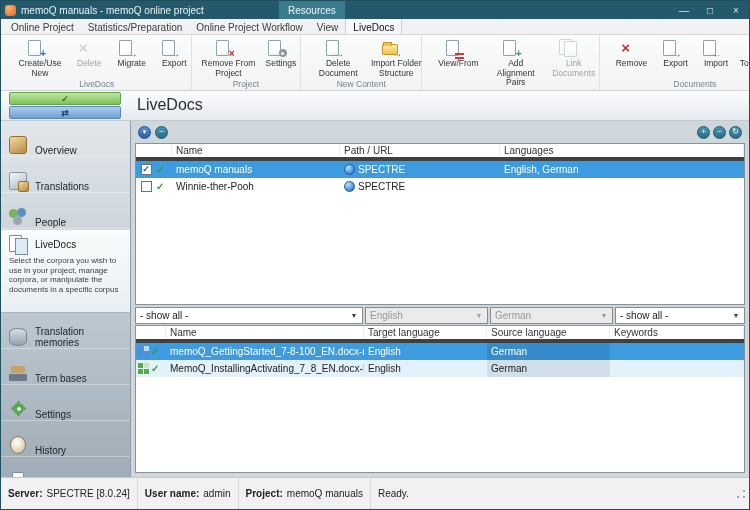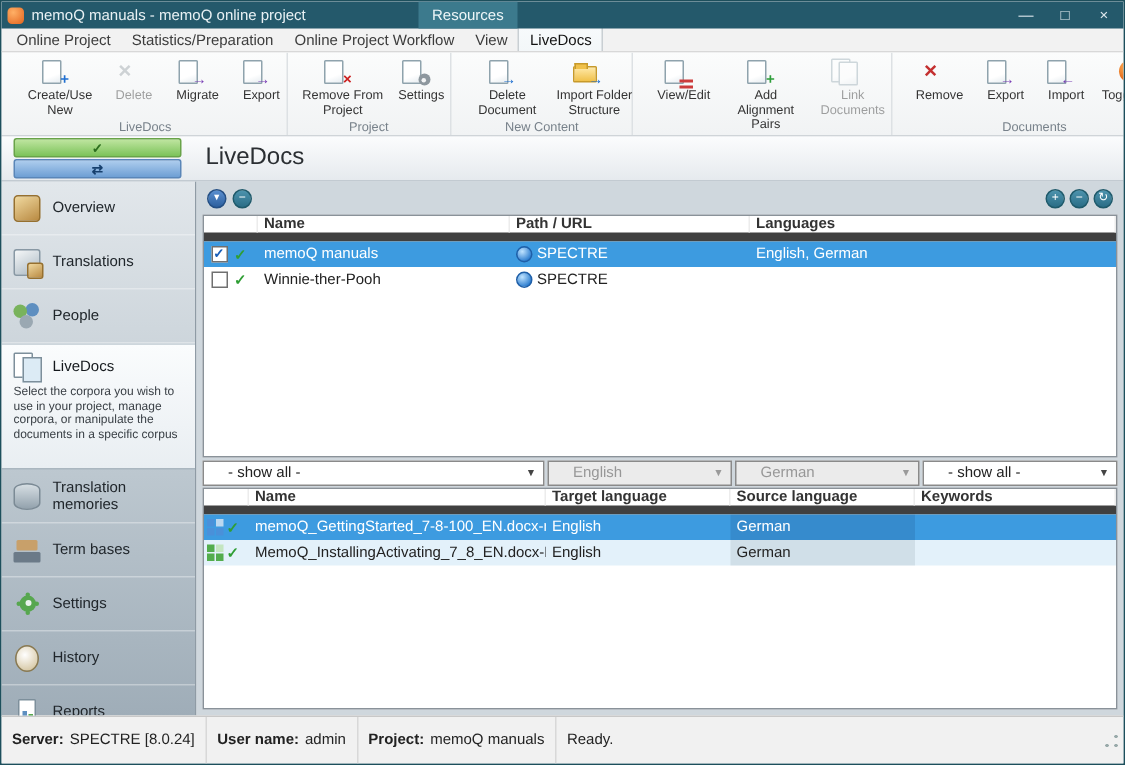--- a/index.html
+++ b/index.html
@@ -52,21 +52,21 @@
   .pane-btn { position:absolute; left:8px; width:112px; height:13px; border-radius:2px; display:flex; align-items:center; justify-content:center; font-size:9px; font-weight:bold; }
   .pane-btn.green { top:1px; background:linear-gradient(#bfe5a0,#7cc35a); border:1px solid #69a349; color:#2c6e1e; }
   .pane-btn.blue { top:15px; background:linear-gradient(#aecdee,#6e9fd4); border:1px solid #5a86b8; color:#17406e; }
   .page-title { position:absolute; left:136px; top:5px; font-size:16px; color:#2b2f33; }
 
   
   .bodyrow { flex:1; display:flex; min-height:0; }
 
   
   .sidebar { width:130px; flex:none; background:linear-gradient(180deg,#e2e7eb 0%,#bcc7cf 55%,#9fadb8 100%); border-right:1px solid #8f9ba5; display:flex; flex-direction:column; overflow:hidden; }
-  .side-item { height:36px; flex:none; display:flex; align-items:center; gap:5px; padding:0 3px 0 5px; font-size:10px; color:#20262b; border-bottom:1px solid rgba(255,255,255,.35); }
+  .side-item { height:36px; flex:none; display:flex; align-items:flex-end; gap:5px; padding:0 3px 0 5px; font-size:10px; color:#20262b; border-bottom:1px solid rgba(255,255,255,.35); }
   .side-active { flex:none; height:84px; background:linear-gradient(#fafcfd,#e9eef2); border-top:1px solid #cdd6dc; border-bottom:1px solid #aab6bf; padding:2px 4px 2px 5px; display:flex; flex-direction:column; }
   .side-active .head { display:flex; align-items:center; gap:5px; font-size:10px; color:#14181c; height:24px; flex:none; }
   .side-desc { font-size:8px; line-height:9.5px; color:#3a4046; padding-left:3px; overflow:hidden; }
   .s-icon { width:24px; height:22px; position:relative; flex:none; }
   .s-icon .shape { position:absolute; inset:2px 3px; border-radius:3px; }
   .si-overview .shape { background:linear-gradient(150deg,#f0d9a0,#b98a42); border:1px solid #96702f; }
   .si-translations .shape { background:linear-gradient(150deg,#f5f7f8,#aab8c2); border:1px solid #8898a4; border-radius:2px; }
   .si-translations .shape::after { content:""; position:absolute; right:-3px; bottom:-3px; width:9px; height:9px; background:linear-gradient(150deg,#f0d9a0,#b98a42); border:1px solid #96702f; border-radius:2px; }
   .si-people .shape { inset:auto; left:3px; top:3px; width:9px; height:9px; border-radius:50%; background:#79b35c; }
   .si-people::before { content:""; position:absolute; left:11px; top:2px; width:9px; height:9px; border-radius:50%; background:#5e8fc0; }
@@ -86,21 +86,21 @@
   
   .content { flex:1; display:flex; flex-direction:column; background:#cfd7dd; min-width:0; }
   .ctoolbar { height:22px; flex:none; display:flex; align-items:center; gap:4px; padding:0 7px; }
   .circle-btn { width:13px; height:13px; border-radius:50%; border:1px solid #1f5a6b; display:flex; align-items:center; justify-content:center; font-size:8px; line-height:8px; color:#fff; background:linear-gradient(#4d93ad,#2a6d86); flex:none; }
   .circle-btn.blue { background:linear-gradient(#5a8fd0,#2c5f9e); border-color:#244f84; }
   .right-circles { margin-left:auto; display:flex; gap:3px; }
 
   .panel { background:#fff; border:1px solid #8a9299; margin:0 4px; overflow:hidden; display:flex; flex-direction:column; }
   .panel.corpora { height:162px; flex:none; }
   .panel.docs { flex:1; margin-bottom:4px; }
-  .thead { display:flex; height:17px; flex:none; border-bottom:6px solid #404040; font-size:10px; color:#333; background:#fff;font-weight:bold; }
+  .thead { display:flex; height:17px; flex:none; border-bottom:4px solid #404040; font-size:10px; color:#333; background:#fff; }
   .thead .cell { border-right:1px solid #ececec; }
   .cell { padding:2px 4px; white-space:nowrap; overflow:hidden; text-overflow:ellipsis; display:flex; align-items:center; gap:3px; }
   .trow { display:flex; height:17px; flex:none; font-size:10px; color:#222; }
   .trow.selected { background:#3d9be0; color:#fff; }
   .trow.alt { background:#e3f1fa; }
   .c-check { width:20px; flex:none; justify-content:center; }
   .c-ico { width:16px; flex:none; padding:2px 0; }
   .c-name { width:168px; flex:none; }
   .c-path { width:160px; flex:none; }
   .c-langs { flex:1; }
@@ -117,21 +117,21 @@
   .gcheck { color:#2f9e34; font-weight:bold; font-size:10px; flex:none; }
   .gcheck::after { content:"✓"; }
   .globe { width:11px; height:11px; border-radius:50%; background:radial-gradient(circle at 35% 30%,#bfe3ff,#2f7fd0 75%); border:1px solid #1f5fa8; flex:none; }
   .agrid { display:inline-grid; grid-template-columns:5px 5px; grid-template-rows:5px 5px; gap:1px; flex:none; }
   .agrid span { background:#4a90d9; }
   .agrid span:nth-child(2) { background:#bcd8f0; }
   .agrid.green span { background:#53ad4d; }
   .agrid.green span:nth-child(2) { background:#c4e6c0; }
 
   .filter-row { height:20px; flex:none; display:flex; gap:2px; padding:1px 4px; align-items:center; }
-  .fselect { height:17px; border:1px solid #8a8a8a; background:#fff; font-size:10px; color:#222; display:flex; align-items:center; padding:0 1px 0 16px; }
+  .fselect { height:17px; border:1px solid #8a8a8a; background:#fff; font-size:10px; color:#222; display:flex; align-items:center; padding:0 1px 0 4px; }
   .fselect .fsel-arrow { margin-left:auto; width:14px; text-align:center; font-size:7px; color:#444; }
   .fselect.disabled { background:#ebebeb; color:#979797; }
   .fselect.disabled .fsel-arrow { color:#9a9a9a; }
   .fw-name { width:228px; flex:none; }
   .fw-src { width:123px; flex:none; }
   .fw-tgt { width:123px; flex:none; }
   .fw-kw { flex:1; }
 
   
   .statusbar { height:32px; flex:none; background:#f1f1f1; border-top:1px solid #c8c8c8; display:flex; align-items:center; font-size:10px; color:#222; }
@@ -241,21 +241,21 @@
       <div class="rgroup-label">New Content</div>
     </div>
 
     <div class="rgroup">
       <div class="rgroup-buttons">
         <div class="rbtn">
           <span class="ricon">
               <span class="mini-doc"></span>
               <span class="badge marks"></span>
             </span>
-          <span class="rlabel">View/Edit</span>
+          <span class="rlabel">View/From</span>
         </div>
         <div class="rbtn">
           <span class="ricon">
               <span class="mini-doc"></span>
               <span class="badge plus c-green"></span>
             </span>
           <span class="rlabel">Add Alignment Pairs</span>
         </div>
         <div class="rbtn disabled">
           <span class="ricon">

